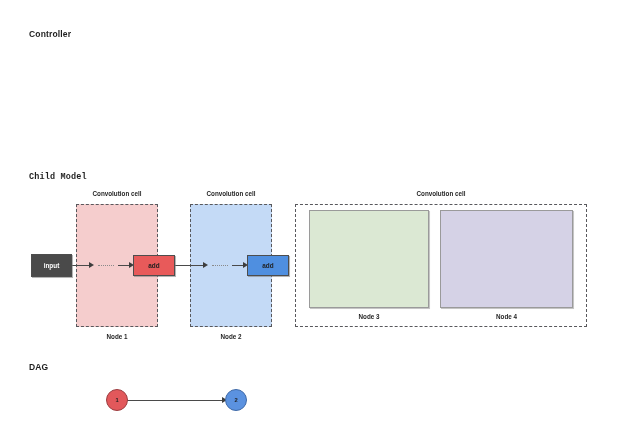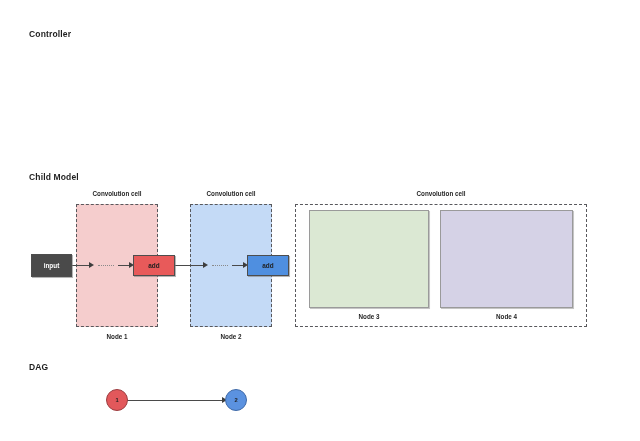--- a/index.html
+++ b/index.html
@@ -21,21 +21,21 @@
     position: absolute;
     font-size: 8.5px;
     font-weight: bold;
     letter-spacing: 0.15px;
     color: #1f1f1f;
     white-space: nowrap;
     text-align: center;
   }
 
   #title-controller { left: 29px; top: 29px; }
-  #title-child-model { left: 29px; top: 172px; }
+  #title-child-model { left: 29px; top: 172px; font-family: Liberation Mono, monospace; }
   #title-dag { left: 29px; top: 362px; }
 
   .cell-label {
     position: absolute;
     font-size: 6.3px;
     font-weight: bold;
     color: #1f1f1f;
     white-space: nowrap;
     text-align: center;
   }

